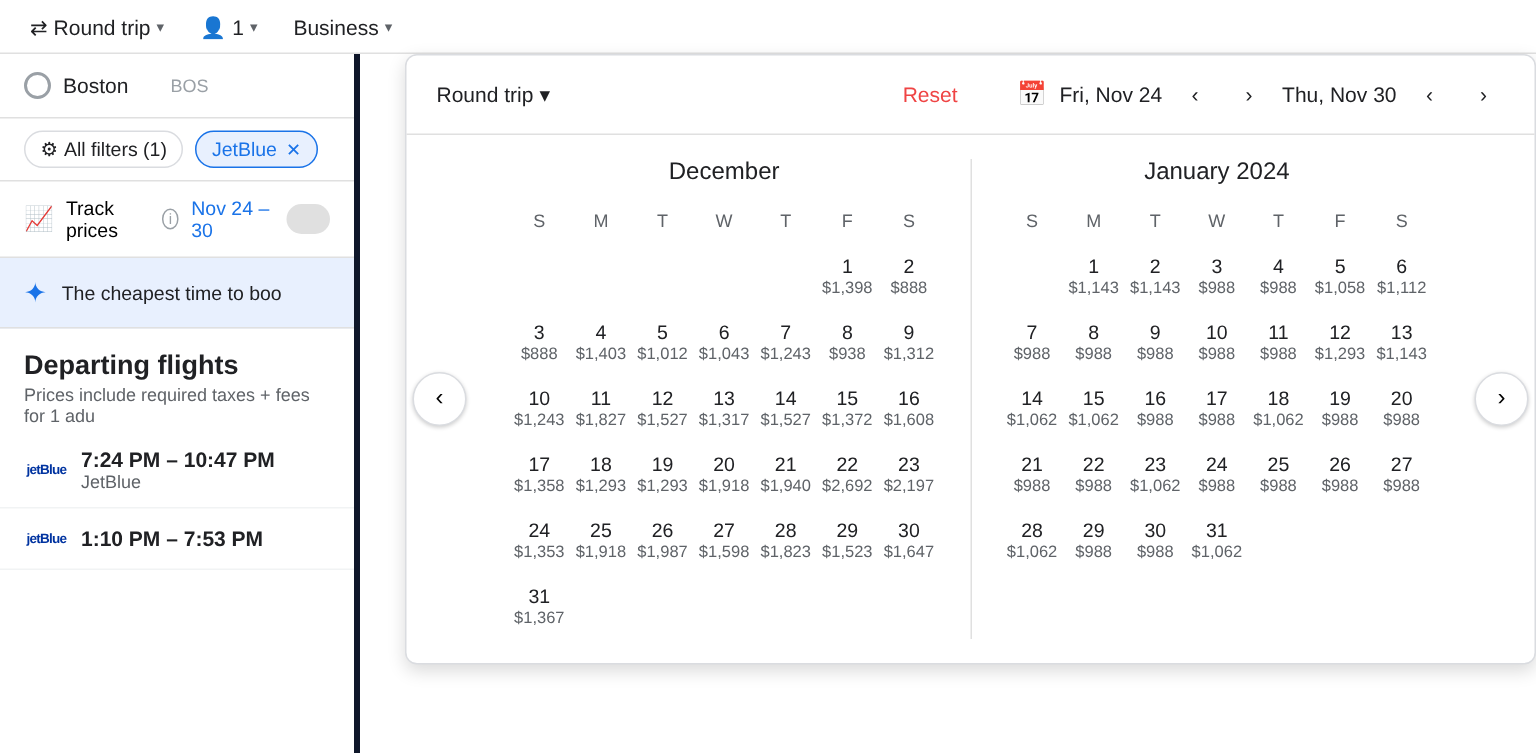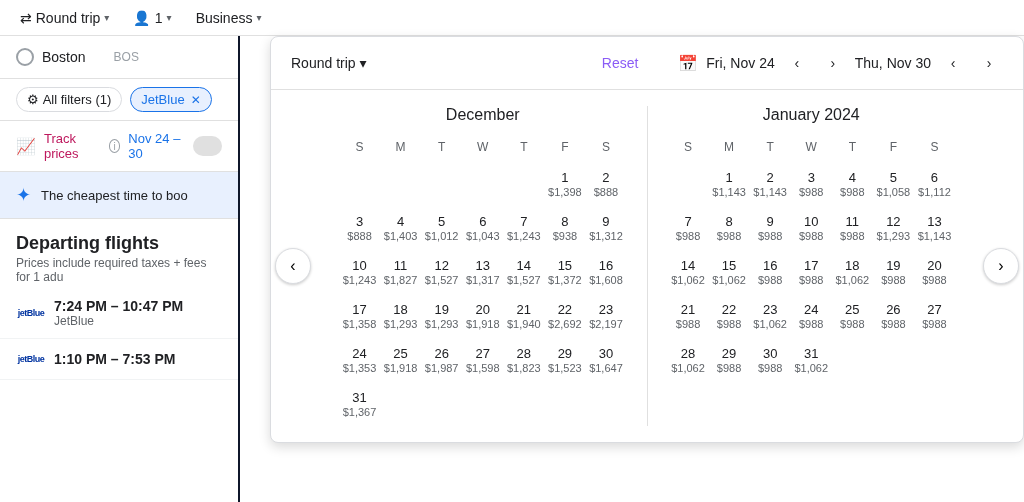--- a/index.html
+++ b/index.html
@@ -31,21 +31,21 @@
 
     
     .main-layout {
       display: flex;
       height: calc(502px - 36px);
     }
 
     
     .left-panel {
       width: 240px;
-      border-right: 2px solid #0f172a;
+      border-right: 4px solid #0f172a;
       overflow: hidden;
       background: #fff;
       flex-shrink: 0;
     }
 
     .search-box {
       display: flex;
       align-items: center;
       gap: 8px;
       padding: 12px 16px;
@@ -91,21 +91,21 @@
 
     .track-prices {
       display: flex;
       align-items: center;
       gap: 8px;
       padding: 10px 16px;
       border-bottom: 1px solid #e0e0e0;
       font-size: 13px;
     }
     .track-icon { color: #1a73e8; font-size: 16px; }
-    .track-label { font-weight: 500; color: #be185d; }
+    .track-label { font-weight: 500; color: #000000; }
     .track-date { color: #1a73e8; font-size: 13px; }
     .info-icon {
       width: 14px; height: 14px;
       border: 1px solid #9aa0a6;
       border-radius: 50%;
       display: inline-flex;
       align-items: center;
       justify-content: center;
       font-size: 10px;
       color: #9aa0a6;
@@ -182,21 +182,21 @@
       display: flex;
       align-items: center;
       gap: 4px;
       cursor: pointer;
       font-size: 14px;
       font-weight: 500;
       color: #202124;
     }
     .reset-btn {
       margin-left: auto;
-      color: #8b5cf6;
+      color: #ef4444;
       font-size: 14px;
       cursor: pointer;
       background: none;
       border: none;
     }
     .date-range {
       display: flex;
       align-items: center;
       gap: 8px;
       margin-left: 24px;

